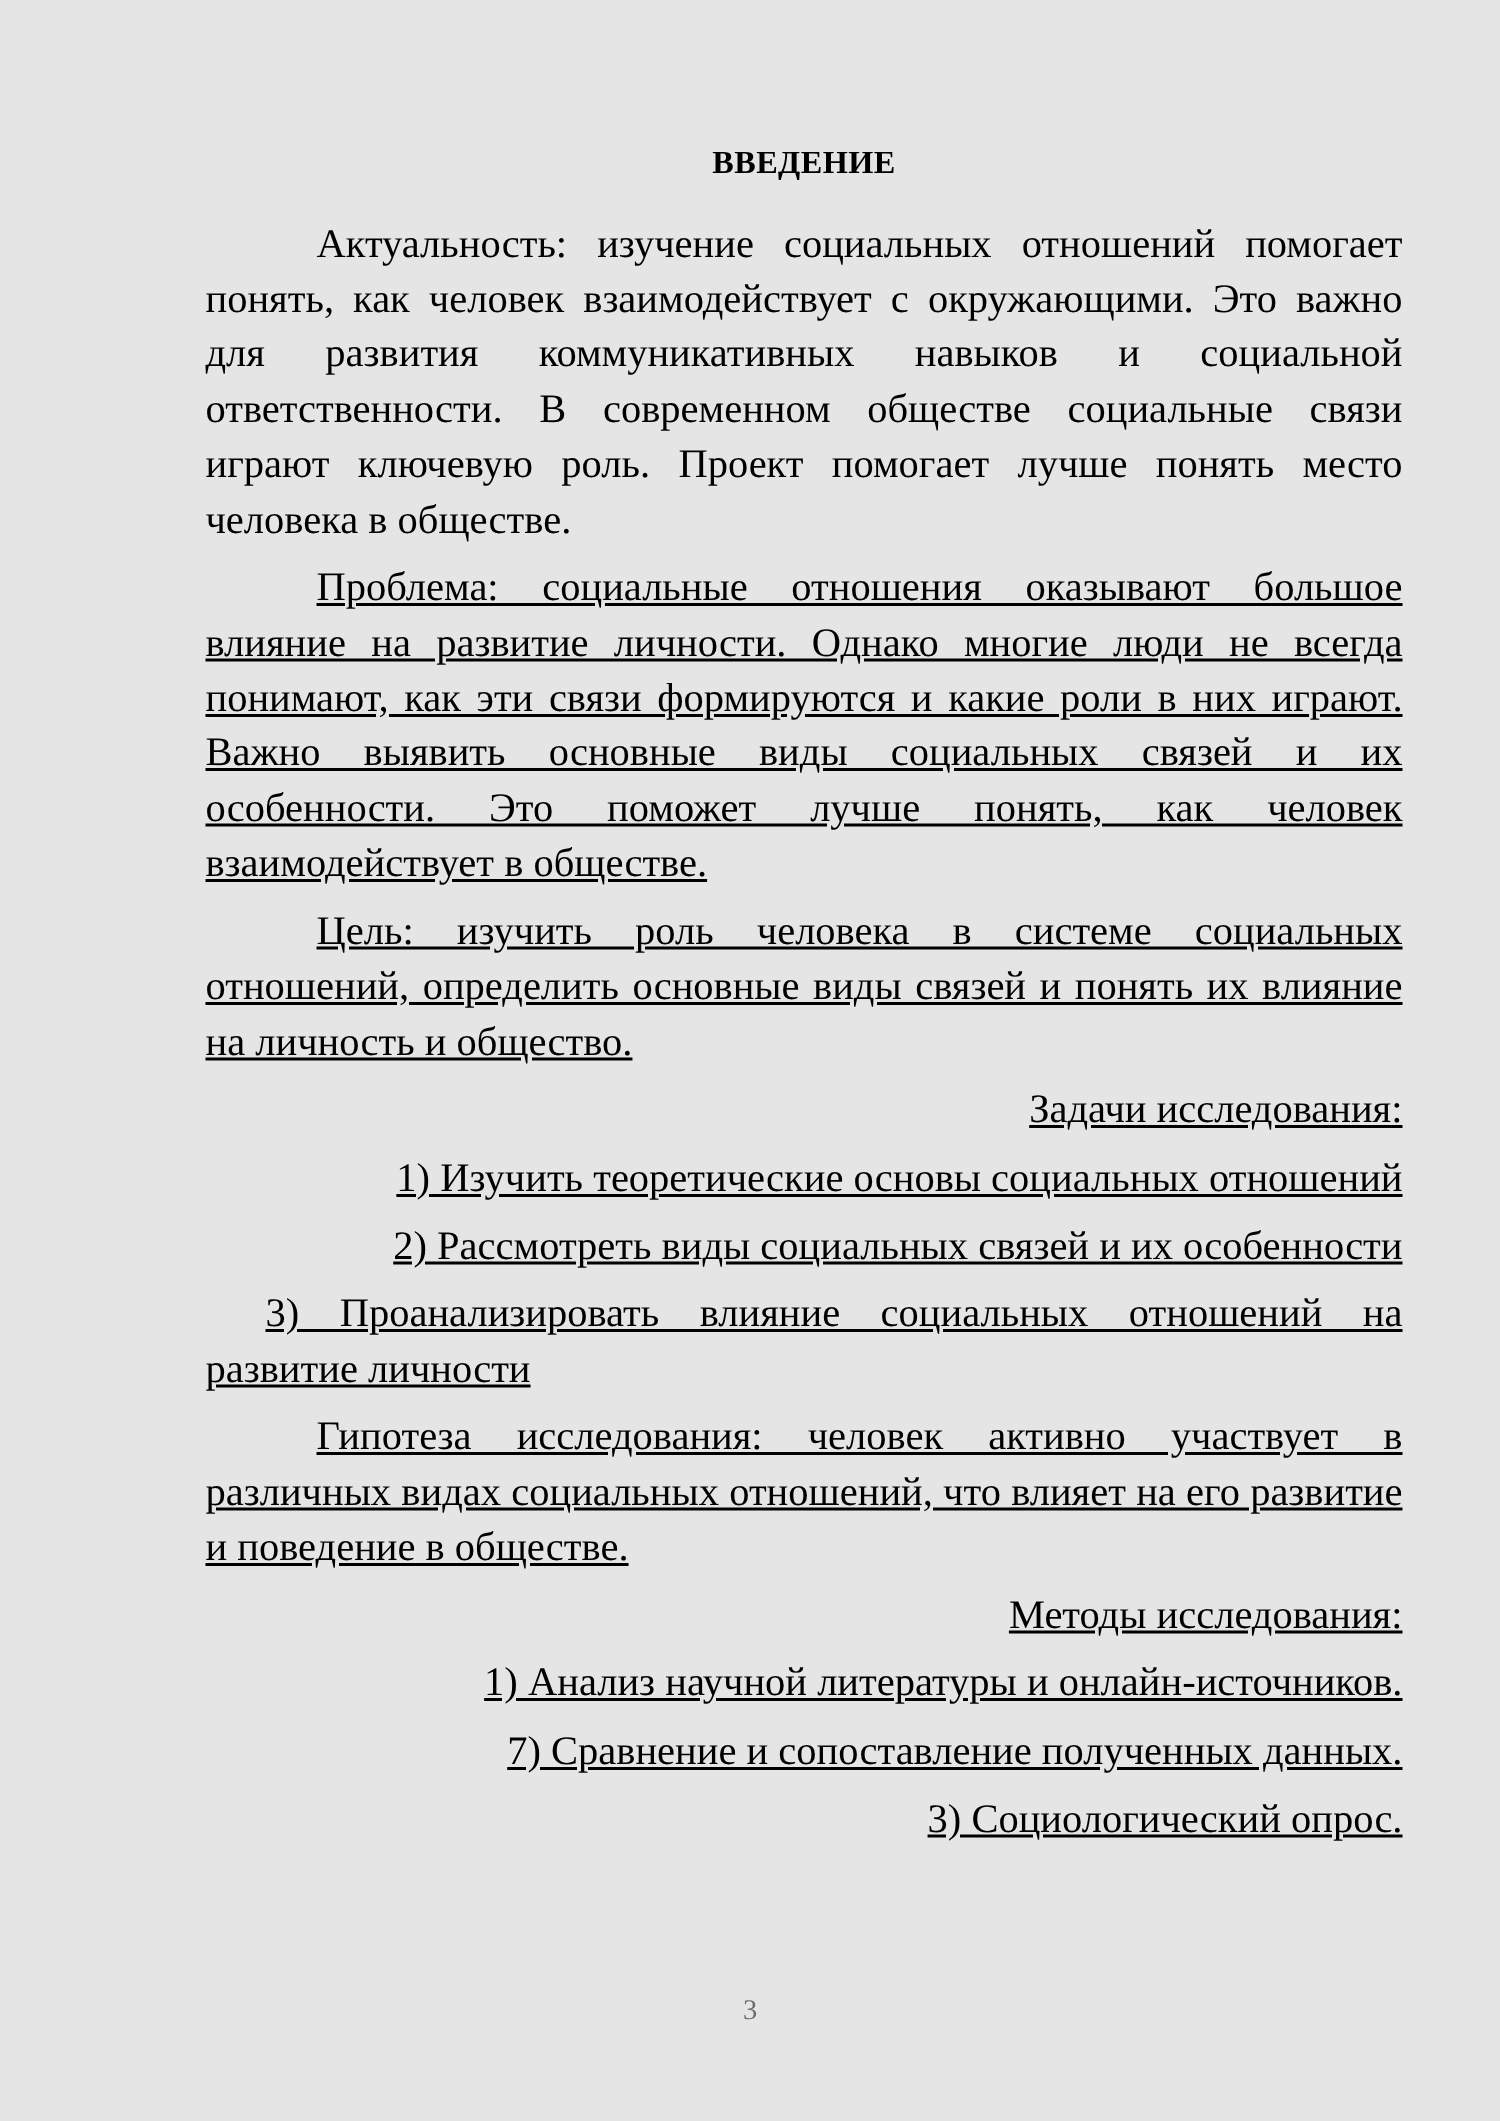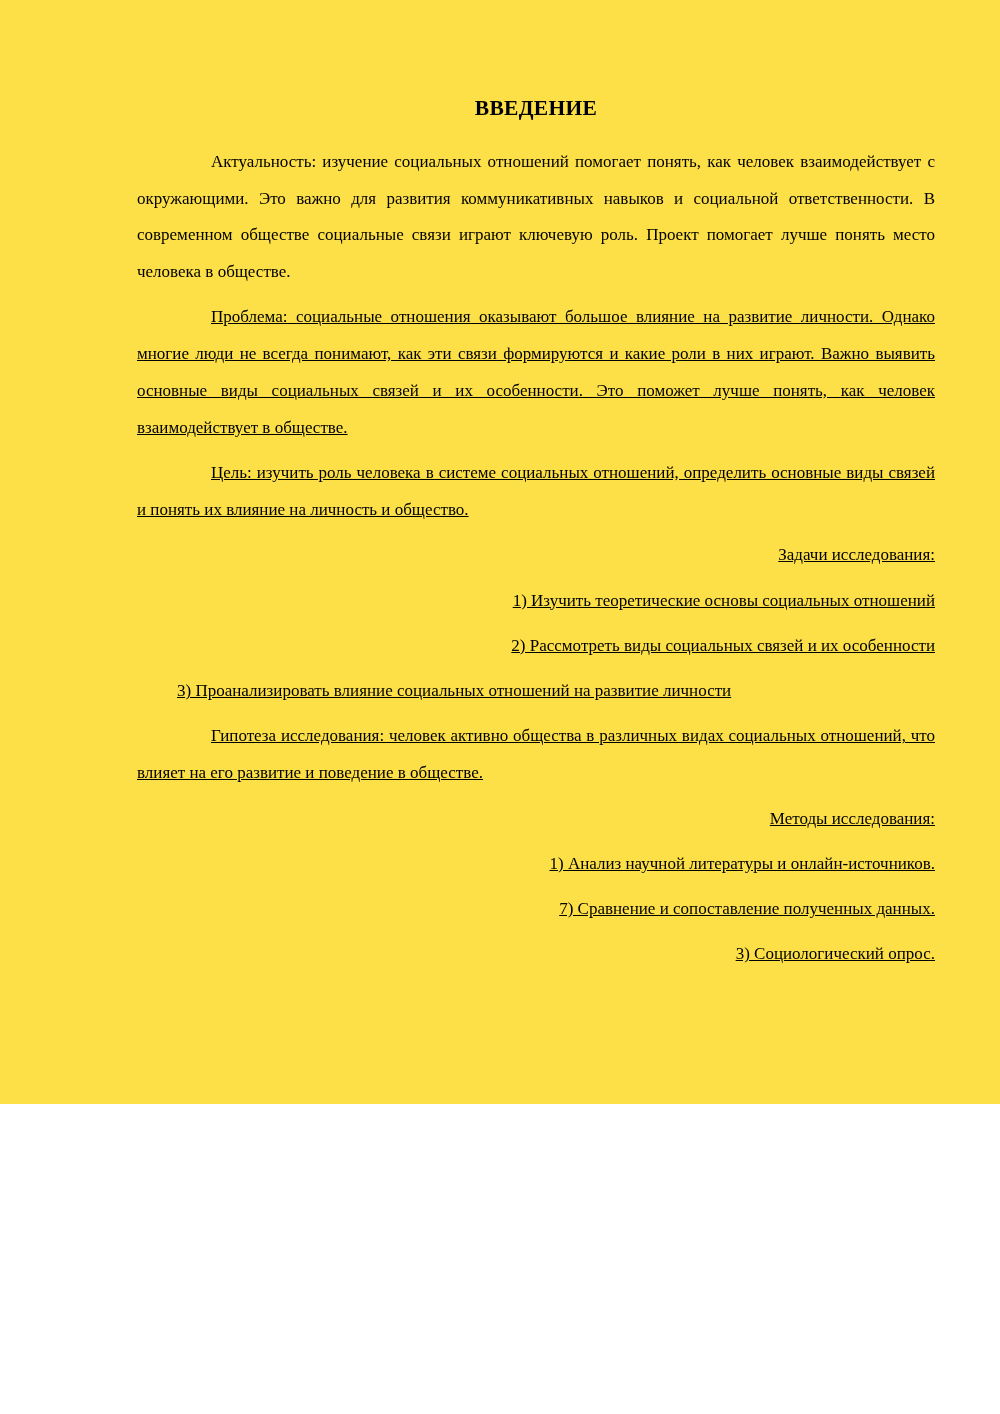--- a/index.html
+++ b/index.html
@@ -5,23 +5,23 @@
 <style>
   html, body {
     margin: 0;
     padding: 0;
     background: #ffffff;
   }
 
   .page {
     position: relative;
     width: 1000px;
-    height: 1104px;
+    height: 1414px;
     margin: 0 auto;
-    background: #fde047;
+    background: #e5e5e5;
     font-family: "Liberation Serif", "DejaVu Serif", serif;
     color: #000000;
     box-sizing: border-box;
     overflow: hidden;
   }
 
   .content {
     position: absolute;
     left: 137px;
     top: 0;
@@ -32,21 +32,21 @@
     font-size: 21.5px;
     font-weight: bold;
     text-align: center;
     letter-spacing: 0.3px;
     margin: 0;
     padding-top: 96px;
     line-height: 1.2;
   }
 
   .para {
-    font-size: 17px;
+    font-size: 27px;
     line-height: 36.8px;
     text-align: justify;
     text-justify: inter-word;
     margin: 0;
     text-indent: 74px;
     hyphens: none;
   }
 
   .para.first-para {
     margin-top: 22px;
@@ -102,21 +102,21 @@
     <p class="para gap item noj">1) Изучить теоретические основы социальных отношений</p>
 
     <p class="para gap item noj">2) Рассмотреть виды социальных связей и их особенности</p>
 
     <p class="para gap item-just">3) Проанализировать влияние социальных отношений на развитие личности</p>
 
 
 
 
 
-    <p class="para gap">Гипотеза исследования: человек активно общества в различных видах социальных отношений, что влияет на его развитие и поведение в обществе.</p>
+    <p class="para gap">Гипотеза исследования: человек активно участвует в различных видах социальных отношений, что влияет на его развитие и поведение в обществе.</p>
 
     <p class="para gap noj">Методы исследования:</p>
 
     <p class="para gap item noj">1) Анализ научной литературы и онлайн-источников.</p>
 
     <p class="para gap item noj">7) Сравнение и сопоставление полученных данных.</p>
 
     <p class="para gap item noj">3) Социологический опрос.</p>
 
   </div>

